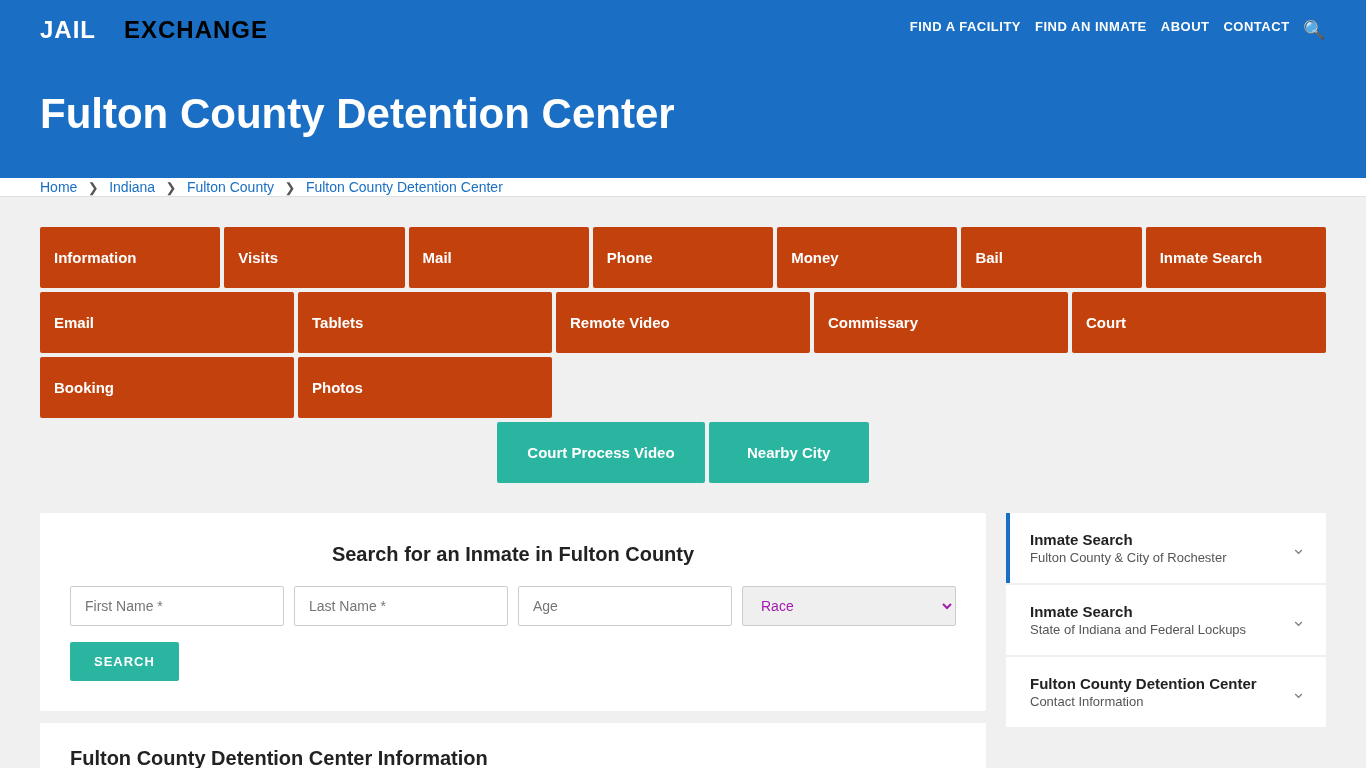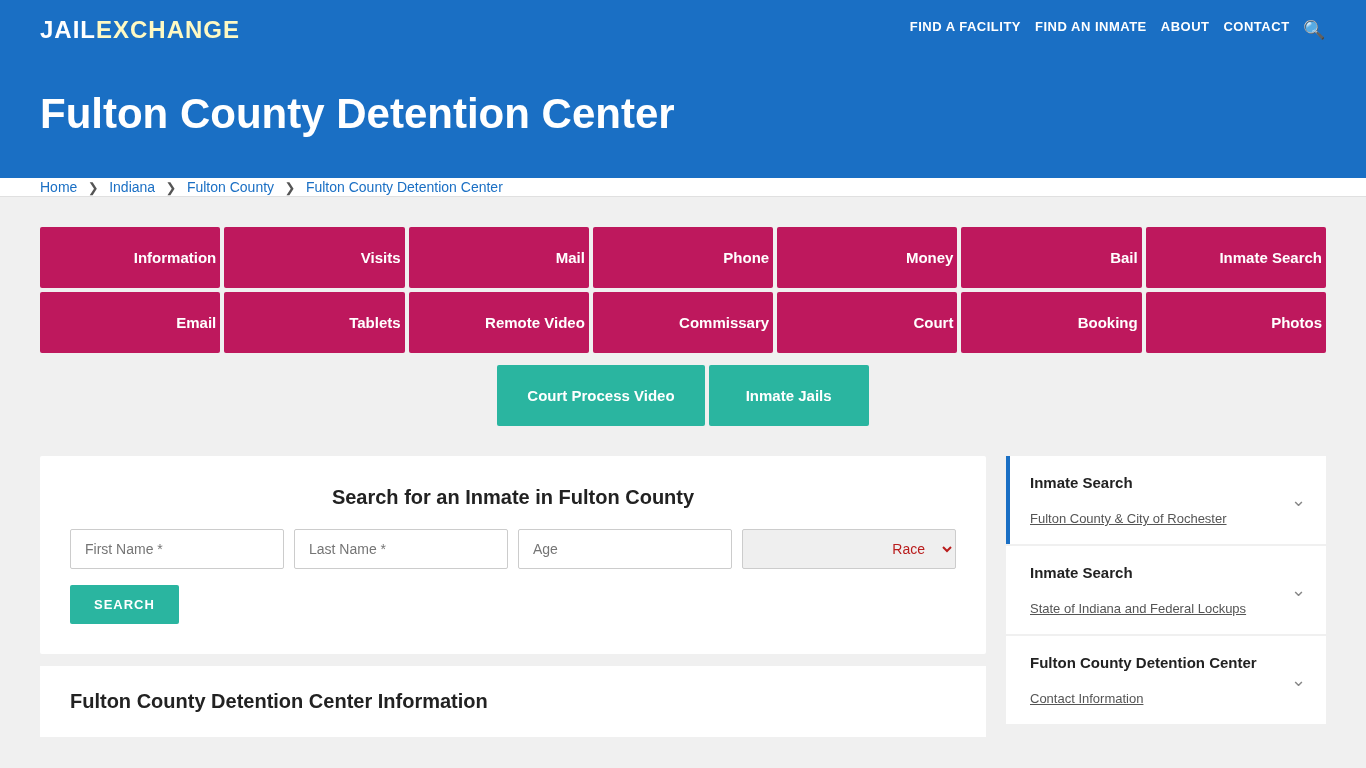--- a/index.html
+++ b/index.html
@@ -14,21 +14,22 @@
       padding: 0 40px;
       height: 60px;
     }
     .navbar-brand {
       font-size: 24px;
       font-weight: 900;
       color: #fff;
       letter-spacing: 1px;
     }
     .navbar-brand span.exchange {
-      color: #fef9c3;
+      color: #000000;
+      margin-left: 28px;
     }
     .navbar-links {
       display: flex;
       align-items: flex-start;
       gap: 14px;
     }
     .navbar-links a {
       color: #fff;
       text-decoration: none;
       font-size: 13px;
@@ -82,40 +83,40 @@
 
     
     .btn-grid {
       display: grid;
       grid-template-columns: repeat(7, 1fr);
       gap: 4px;
       margin-bottom: 4px;
     }
     .btn-grid-row2 {
       display: grid;
-      grid-template-columns: repeat(7, 1fr);
+      grid-template-columns: repeat(5, 1fr);
       gap: 4px;
-      margin-bottom: 12px;
+      margin-bottom: 4px;
       border-radius: 7px;
     }
     .btn-grid-row3 {
       display: flex;
       justify-content: center;
       gap: 4px;
       margin-bottom: 30px;
     }
     .grid-btn {
-      background: #be185d;
+      background: #c2410c;
       color: #fff;
       border: none;
-      padding: 22px 4px;
+      padding: 22px 14px;
       font-size: 15px;
       font-weight: 600;
       cursor: pointer;
-      text-align: right;
+      text-align: left;
       border-radius: 2px;
     }
     .grid-btn-wide {
       background: #2ab5a0;
       color: #fff;
       border: none;
       padding: 22px 30px;
       font-size: 15px;
       font-weight: 600;
       cursor: pointer;
@@ -152,22 +153,21 @@
     }
     .search-fields input, .search-fields select {
       flex: 1;
       padding: 10px 14px;
       border: 1px solid #ccc;
       border-radius: 2px;
       font-size: 14px;
       color: #0c4a6e;
     }
     .search-fields select {
-      color: #b91c1c;
-      text-align: right;
+      color: #a21caf;
     }
     .search-btn {
       background: #2ab5a0;
       color: #fff;
       border: none;
       padding: 12px 24px;
       font-size: 13px;
       font-weight: 700;
       letter-spacing: 1px;
       cursor: pointer;
@@ -208,22 +208,21 @@
     }
     .sidebar-item-text {}
     .sidebar-item-text .si-title {
       font-size: 15px;
       font-weight: 700;
       color: #222;
     }
     .sidebar-item-text .si-sub {
       font-size: 13px;
       color: #555;
-      margin-top: 20px;
-      text-decoration: underline;
+      margin-top: 2px;
     }
     .sidebar-item .chevron {
       color: #888;
       font-size: 18px;
     }
   </style>
 </head>
 <body>
 
 <nav class="navbar">
@@ -270,21 +269,21 @@
     <button class="grid-btn">Tablets</button>
     <button class="grid-btn">Remote Video</button>
     <button class="grid-btn">Commissary</button>
     <button class="grid-btn">Court</button>
     <button class="grid-btn">Booking</button>
     <button class="grid-btn">Photos</button>
   </div>
 
   <div class="btn-grid-row3">
     <button class="grid-btn-wide">Court Process Video</button>
-    <button class="grid-btn-wide">Inmate Jails</button>
+    <button class="grid-btn-wide">Nearby City</button>
   </div>
 
   <div class="lower-section">
 
     <div style="flex:1; display:flex; flex-direction:column; gap:4px;">
 
       <div class="search-box">
         <h2>Search for an Inmate in Fulton County</h2>
         <div class="search-fields">
           <input type="text" placeholder="First Name *" style="">

